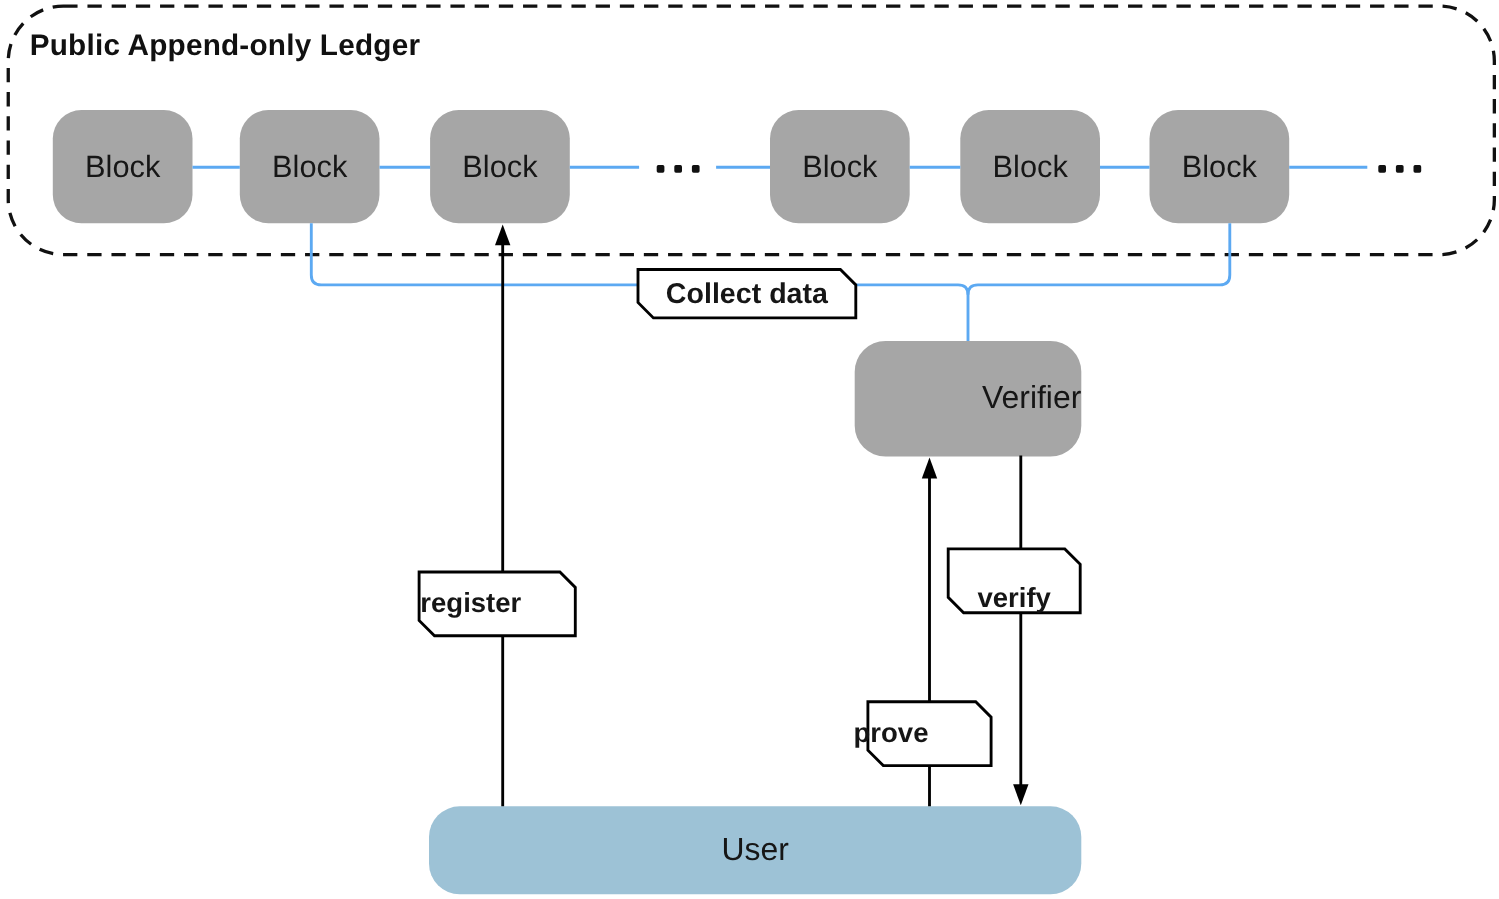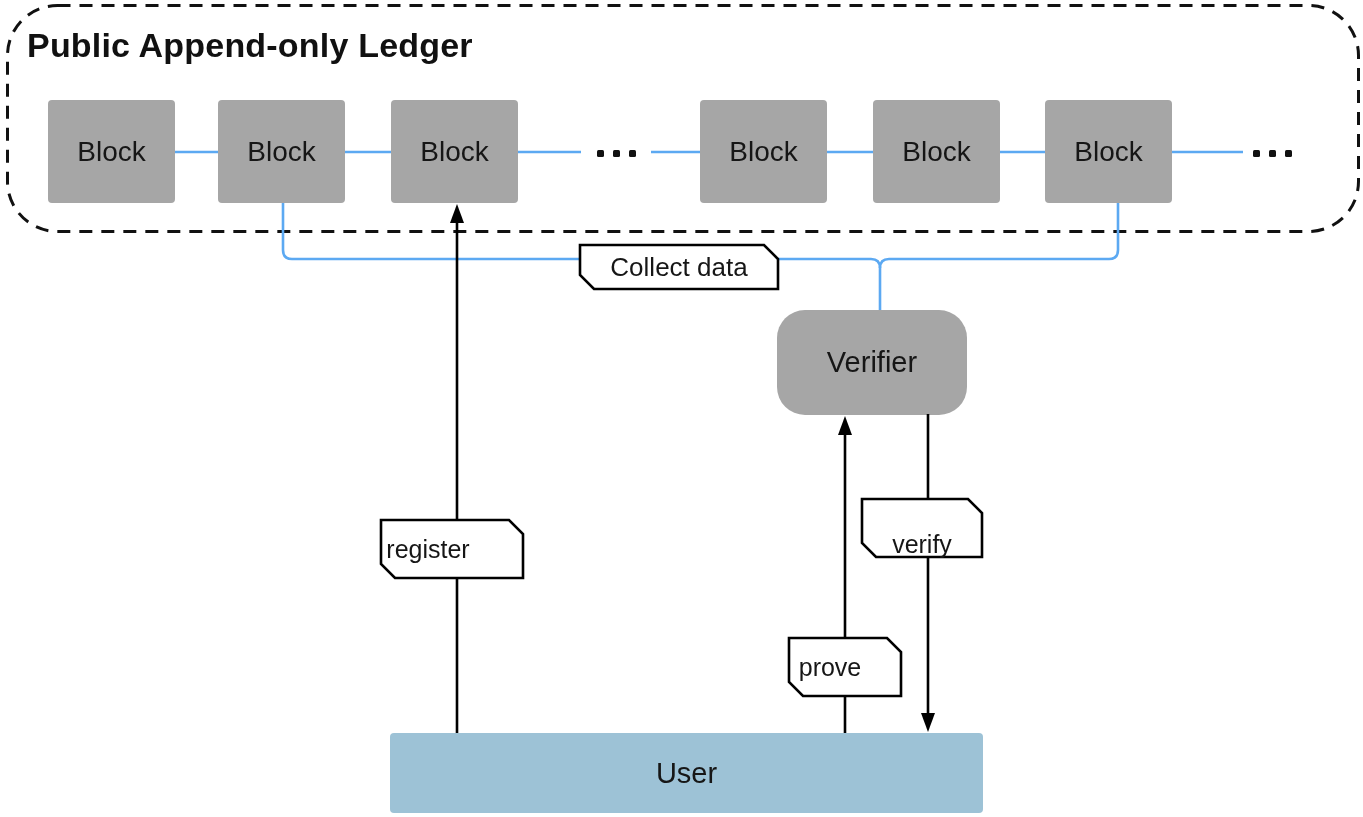--- a/index.html
+++ b/index.html
@@ -8,54 +8,55 @@
     width: 1363px;
     height: 817px;
     background: #ffffff;
     overflow: hidden;
     font-family: "Liberation Sans", sans-serif;
     color: #111111;
   }
   .layer { position:absolute; left:0; top:0; width:1363px; height:817px; }
   .ledger-title {
     position:absolute; left:27px; top:26px;
-    font-size:34px; font-weight:700; letter-spacing:0.2px;
+    font-size:27px; font-weight:700; letter-spacing:0.2px;
     white-space:nowrap;
   }
   .block {
     position:absolute; top:100px; width:127px; height:103px;
-    background:#a6a6a6; border-radius:4px;
+    background:#a6a6a6; border-radius:26px;
     display:flex; align-items:center; justify-content:center;
     font-size:28px; color:#161616;
   }
   .node {
     position:absolute;
     background:#a6a6a6;
     display:flex; align-items:center; justify-content:center;
     color:#161616;
   }
   .verifier {
-    left:777px; top:310px; width:190px; height:105px;
-    border-radius:28px; font-size:29px;
+    left:777px; top:310px; width:206px; height:105px;
+    border-radius:28px; font-size:29px;justify-content:flex-end;
   }
   .user {
     left:390px; top:733px; width:593px; height:80px;
-    border-radius:4px; font-size:29px;
+    border-radius:28px; font-size:29px;
     background:#9dc2d6;
   }
   .ellipsis {
     position:absolute; display:flex; gap:9px; align-items:center;
   }
   .ellipsis .dot {
     width:7px; height:7px; background:#111111; border-radius:1.5px;
   }
   .edge-label {
     position:absolute; transform:translate(-50%,-50%);
     font-size:25px; color:#161616; white-space:nowrap;
     text-align:center;
+    font-weight:bold;
   }
   svg { display:block; }
 </style>
 </head>
 <body>
 
 <div class="canvas">
 
   <div class="block" style="left:48px">
       <span>Block</span>
@@ -116,15 +117,15 @@
     <polygon points="381,520 509,520 523,534 523,578 395,578 381,564" fill="#ffffff" stroke="#000000" stroke-width="2.6"></polygon>
     <polygon points="862,499 968,499 982,513 982,557 876,557 862,543" fill="#ffffff" stroke="#000000" stroke-width="2.6"></polygon>
     <polygon points="789,638 887,638 901,652 901,696 803,696 789,682" fill="#ffffff" stroke="#000000" stroke-width="2.6"></polygon>
   </svg>
 
   <div class="ledger-title">Public Append-only Ledger</div>
 
   <div class="edge-label" style="left:679px; top:267px; font-size:26px">Collect data</div>
   <div class="edge-label" style="left:428px; top:549px">register</div>
   <div class="edge-label" style="left:922px; top:544px">verify</div>
-  <div class="edge-label" style="left:830px; top:667px">prove</div>
+  <div class="edge-label" style="left:810px; top:667px">prove</div>
 
 </div>
 
 </body></html>

